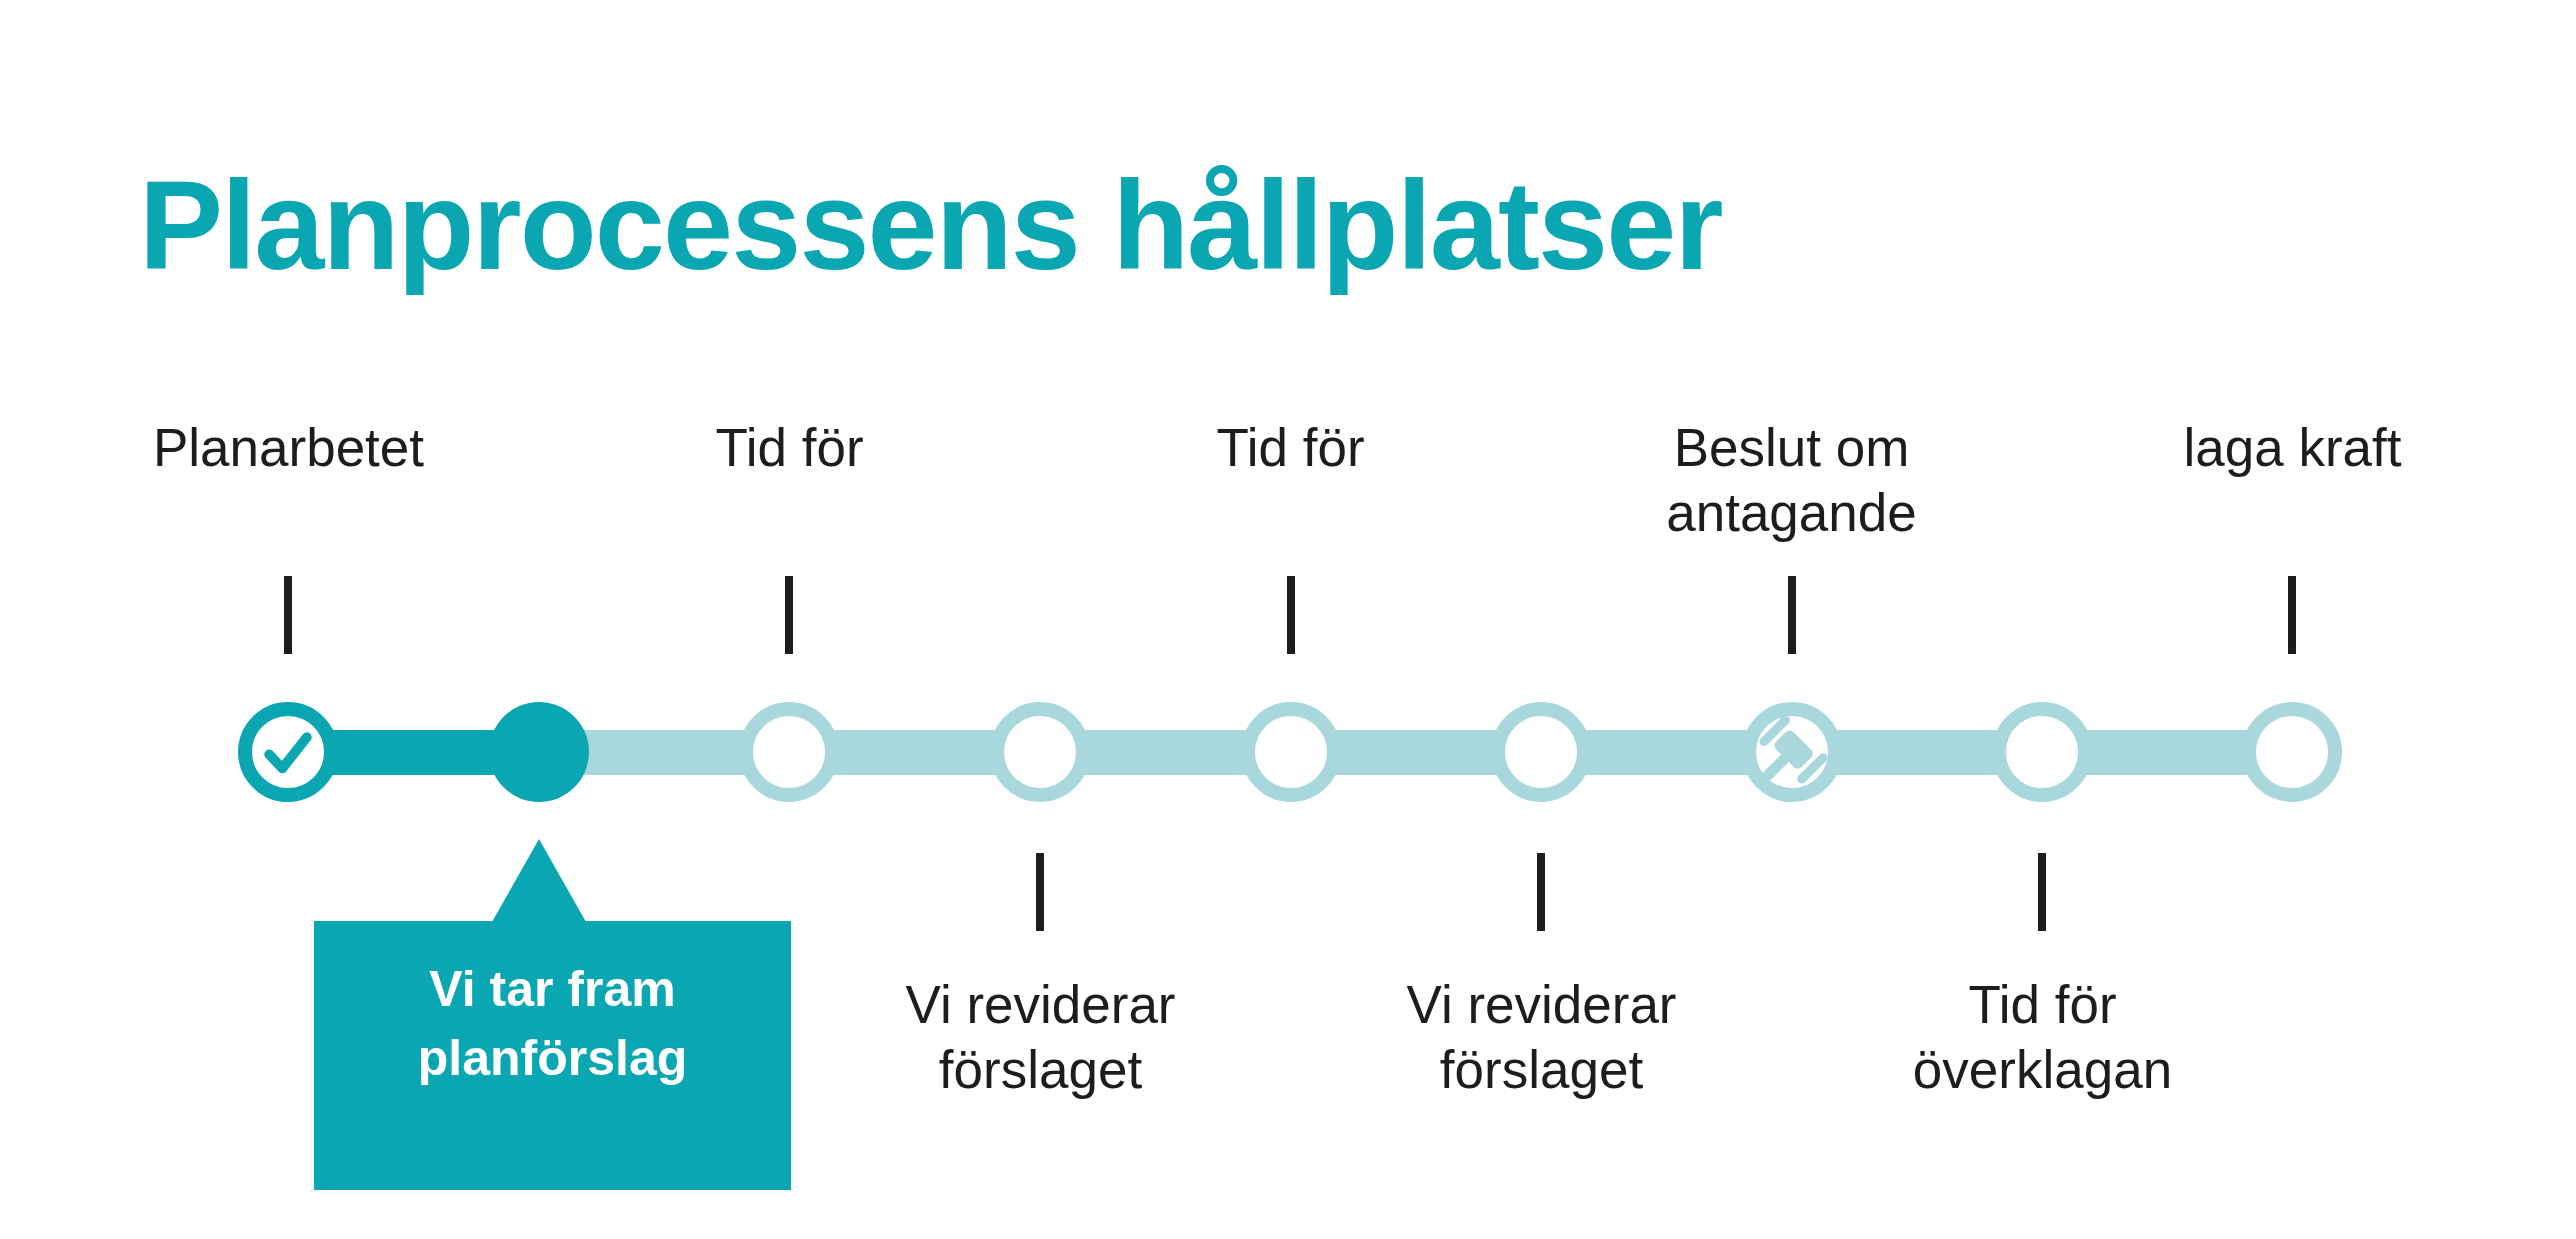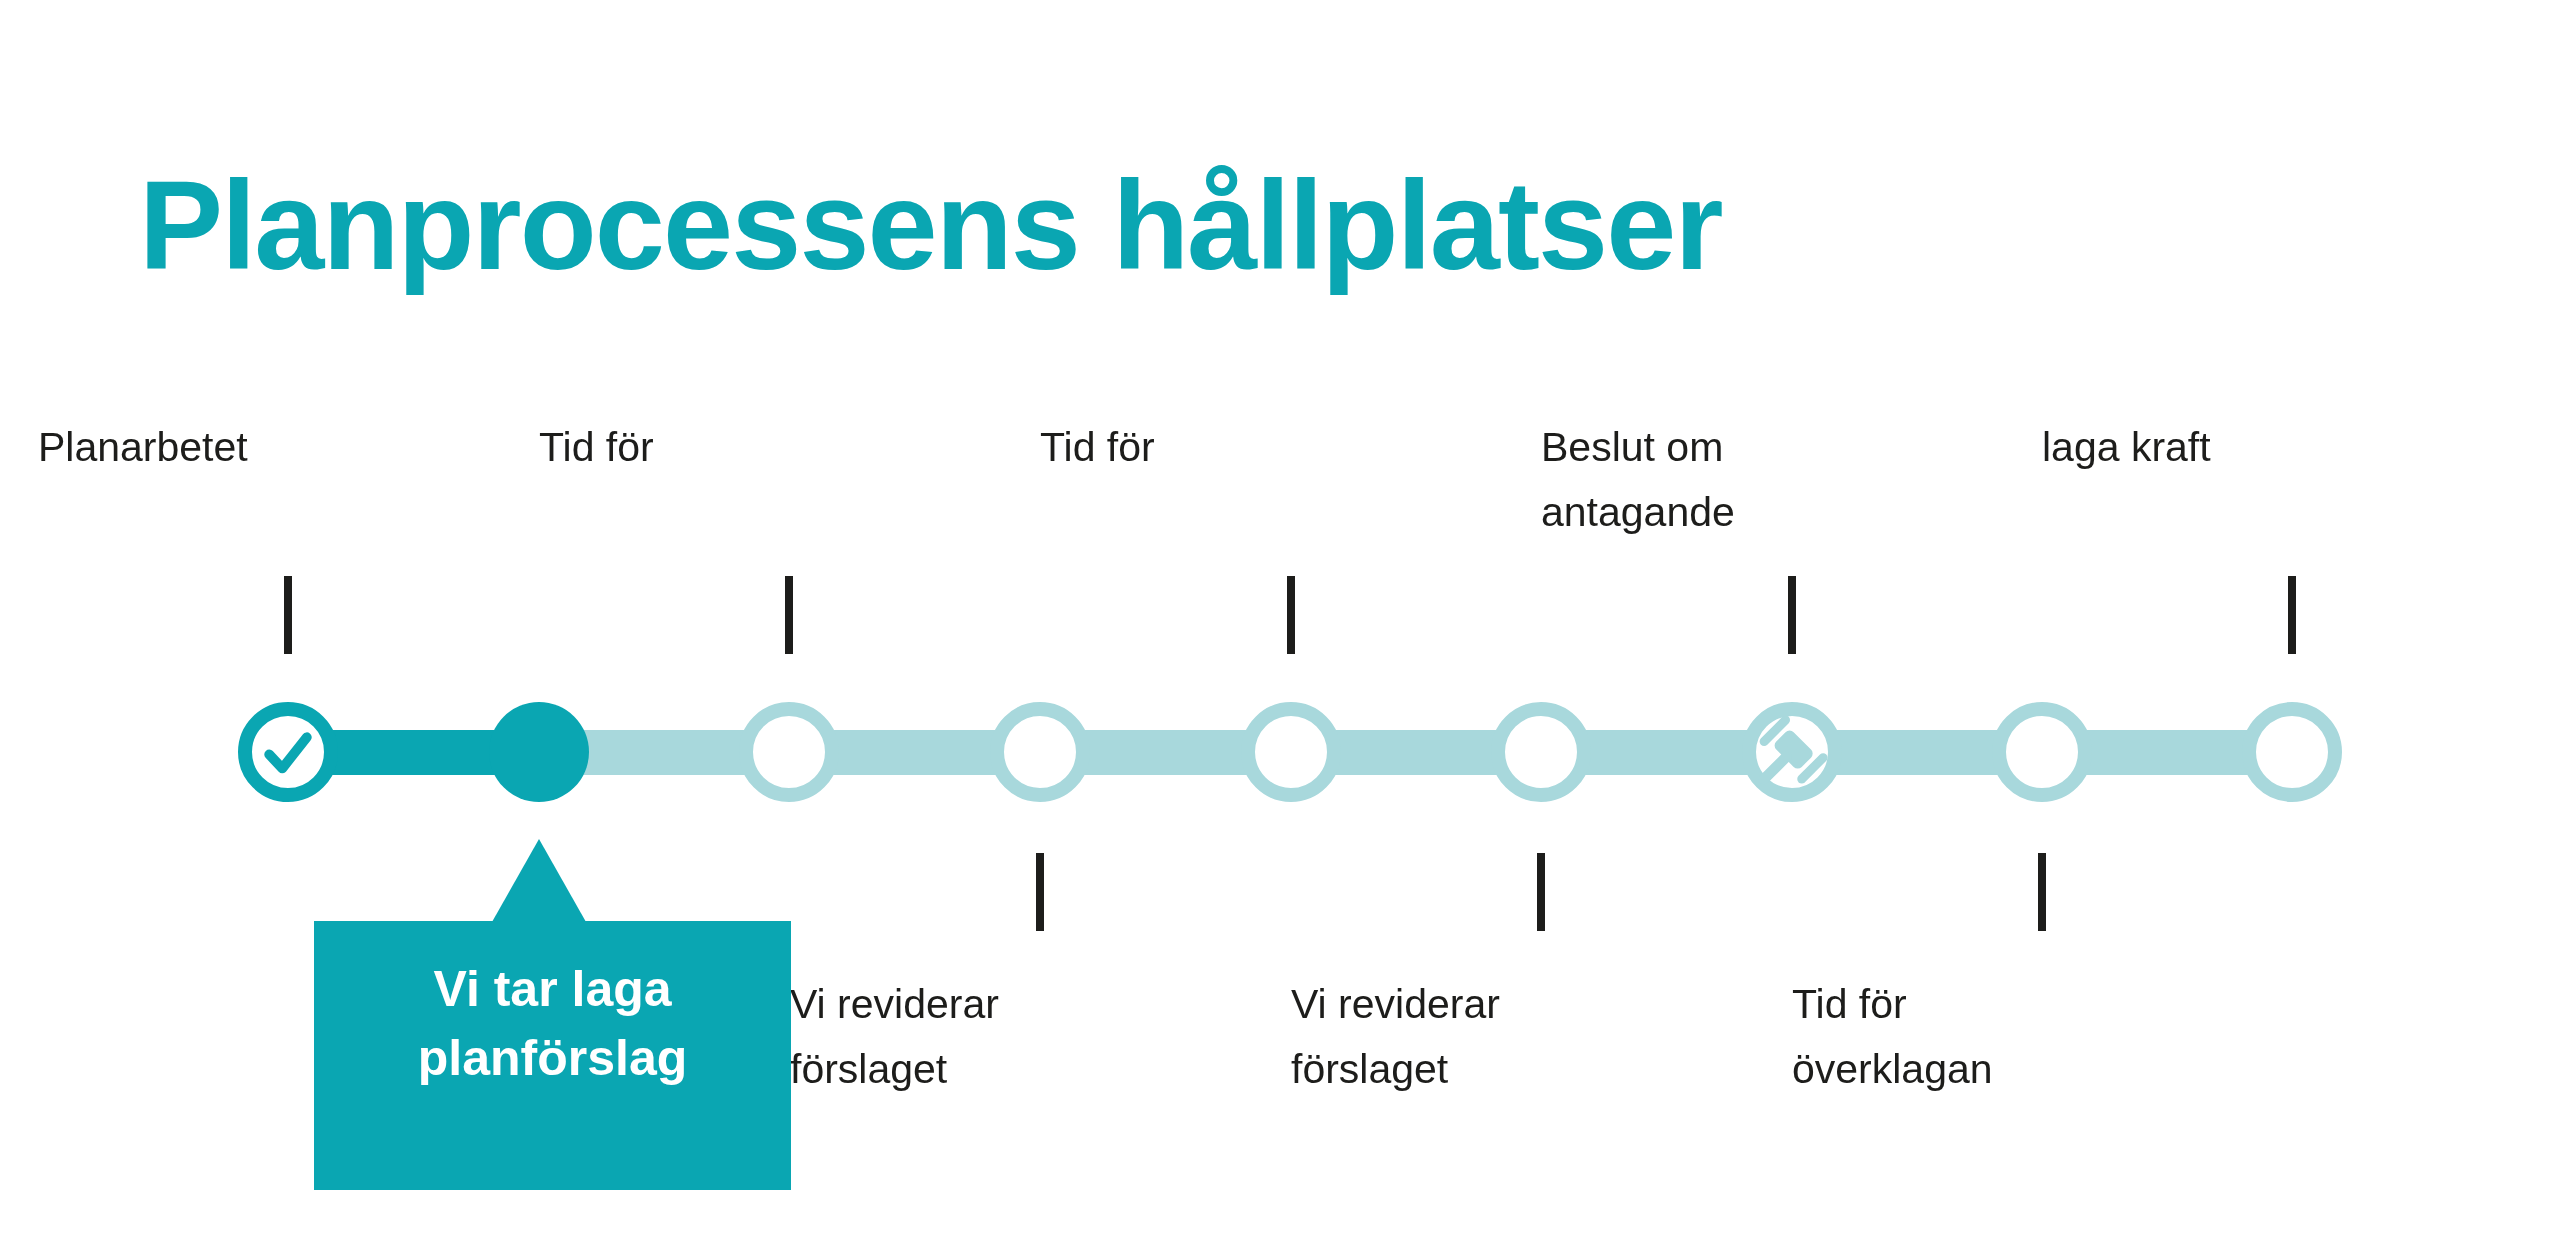--- a/index.html
+++ b/index.html
@@ -43,22 +43,22 @@
   
   .tick{
     position:absolute;width:8px;height:78px;
     background:var(--text);
   }
   .tick.above{top:536px;}
   .tick.below{top:813px;}
   
   .label{
     position:absolute;width:501px;
-    text-align:left;
-    font-size:41px;line-height:65px;
+    text-align:center;
+    font-size:53px;line-height:65px;
     color:var(--text);
   }
   .label.above{top:375px;}
   .label.below{top:932px;}
   .label span{display:block;}
   
   .callout{
     position:absolute;left:314px;top:881px;
     width:477px;height:269px;
     background:var(--teal);
@@ -149,19 +149,19 @@
     <span>förslaget</span>
   </div>
   <div class="label below" style="left:1792px;">
     <span>Tid för</span>
     <span>överklagan</span>
   </div>
 
   <div class="callout-pointer"></div>
   <div class="callout">
     <div class="callout-text">
-      <span>Vi tar laga</span>
+      <span>Vi tar fram</span>
       <span>planförslag</span>
     </div>
   </div>
 
 </div>
 
 
 </body></html>

